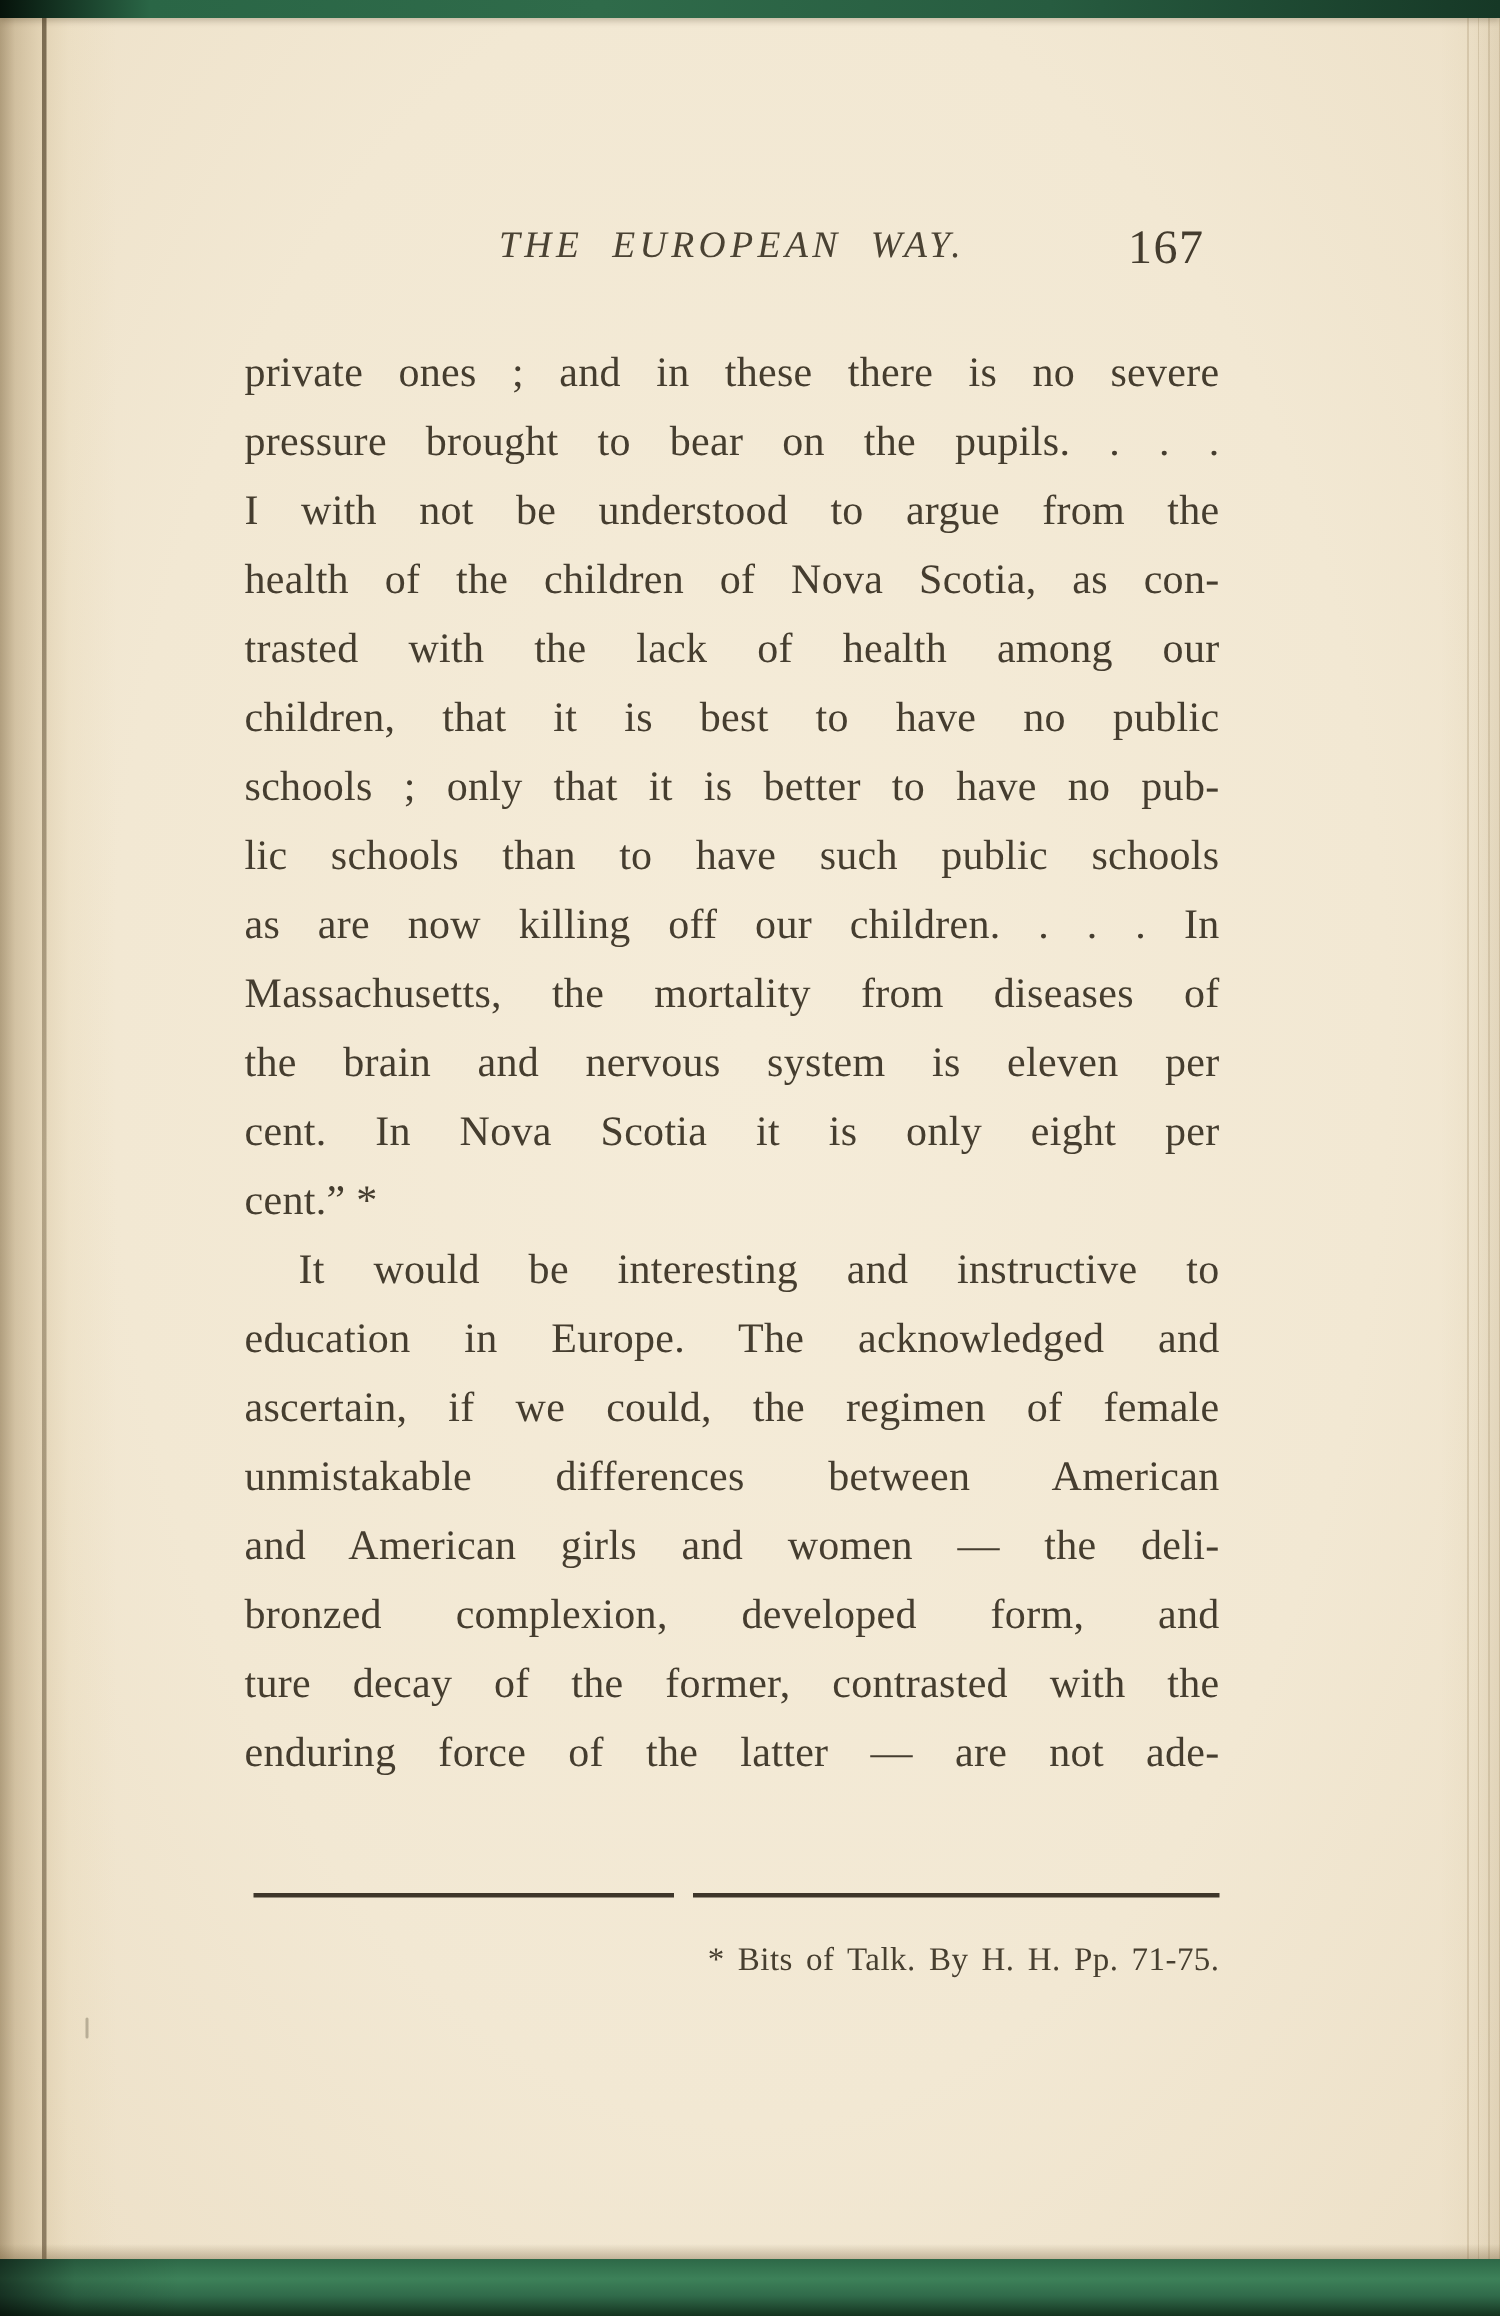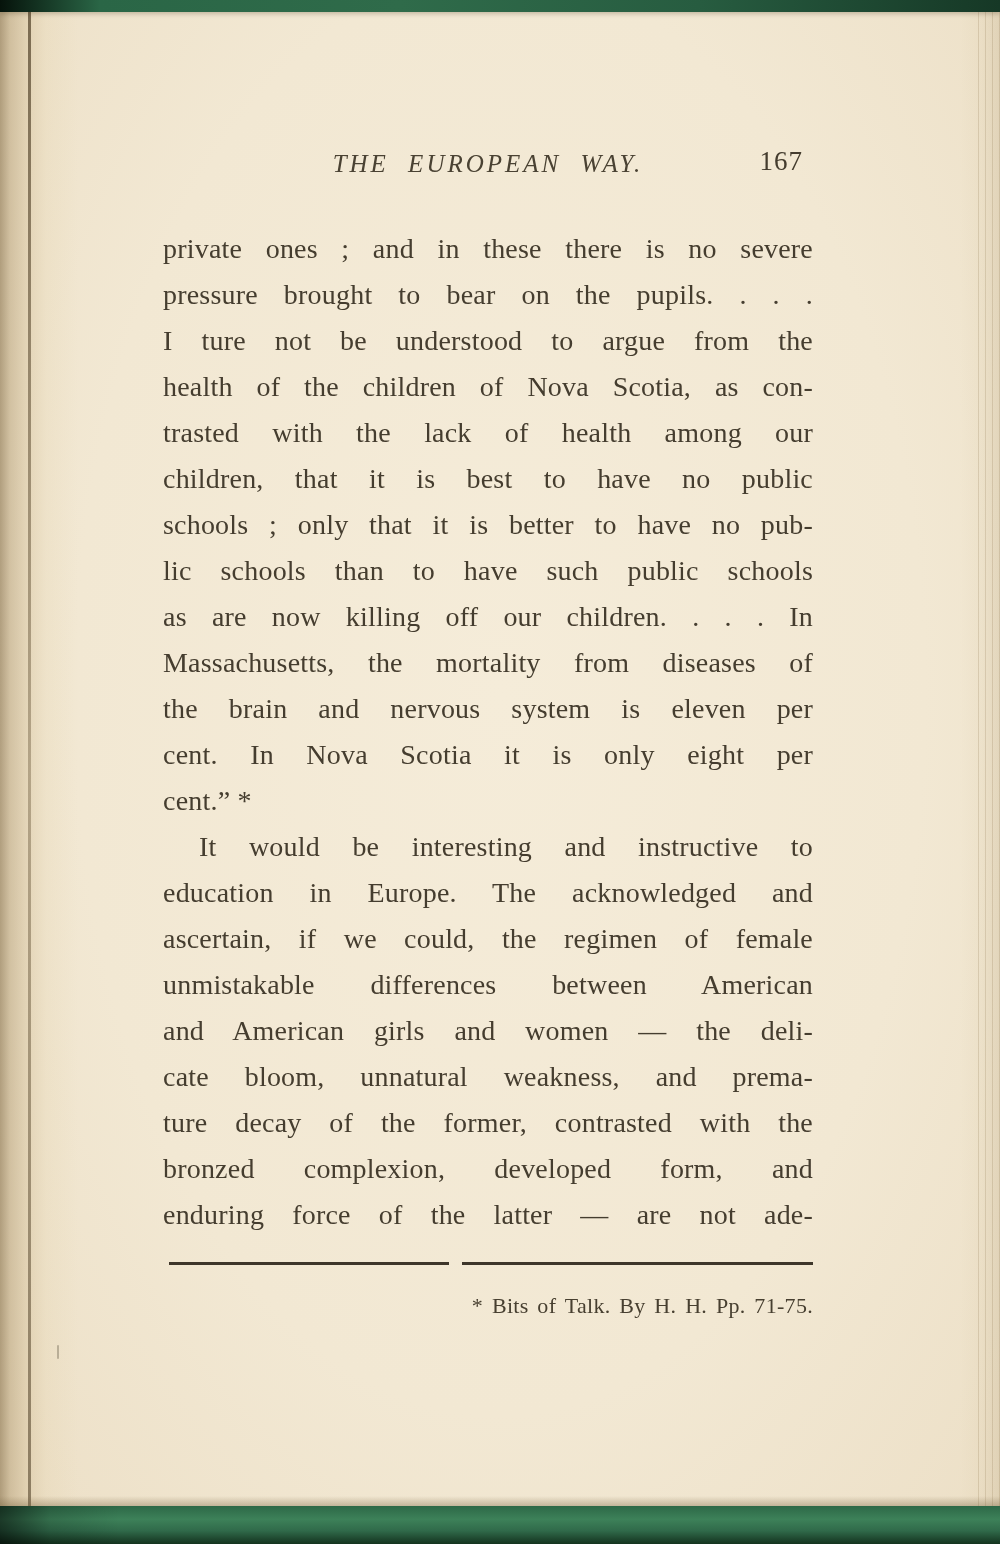--- a/index.html
+++ b/index.html
@@ -87,21 +87,21 @@
     font-style: italic;
     font-size: 25px;
     letter-spacing: 3px;
     word-spacing: 10px;
     color: #4a4233;
   }
   .folio {
     position: absolute;
     right: 10px;
     top: -4px;
-    font-size: 27px;
+    font-size: 32px;
     letter-spacing: 1px;
     color: #443c2e;
   }
 
   .body-text {
     position: absolute;
     top: 226px;
     left: 0;
     width: 100%;
     font-size: 28px;
@@ -171,40 +171,39 @@
   <div class="content">
 
     <div class="header">
       <span class="running-title">THE EUROPEAN WAY.</span>
       <span class="folio">167</span>
     </div>
 
     <div class="body-text">
       <div class="line">private ones ; and in these there is no severe</div>
       <div class="line">pressure brought to bear on the pupils. . . .</div>
-      <div class="line">I ture not be understood to argue from the</div>
+      <div class="line">I with not be understood to argue from the</div>
       <div class="line">health of the children of Nova Scotia, as con-</div>
       <div class="line">trasted with the lack of health among our</div>
       <div class="line">children, that it is best to have no public</div>
       <div class="line">schools ; only that it is better to have no pub-</div>
       <div class="line">lic schools than to have such public schools</div>
       <div class="line">as are now killing off our children. . . . In</div>
       <div class="line">Massachusetts, the mortality from diseases of</div>
       <div class="line">the brain and nervous system is eleven per</div>
       <div class="line">cent. In Nova Scotia it is only eight per</div>
       <div class="line end">cent.” *</div>
 
       <div class="line indent">It would be interesting and instructive to</div>
       <div class="line">education in Europe. The acknowledged and</div>
       <div class="line">ascertain, if we could, the regimen of female</div>
       <div class="line">unmistakable differences between American</div>
       <div class="line">and American girls and women — the deli-</div>
-      <div class="line">cate bloom, unnatural weakness, and prema-</div>
+      <div class="line">bronzed complexion, developed form, and</div>
       <div class="line">ture decay of the former, contrasted with the</div>
-      <div class="line">bronzed complexion, developed form, and</div>
       <div class="line">enduring force of the latter — are not ade-</div>
     </div>
 
     <div class="rule"></div>
 
     <div class="footnote">* Bits of Talk. By H. H. Pp. 71-75.</div>
 
   </div>
 </div>
 

